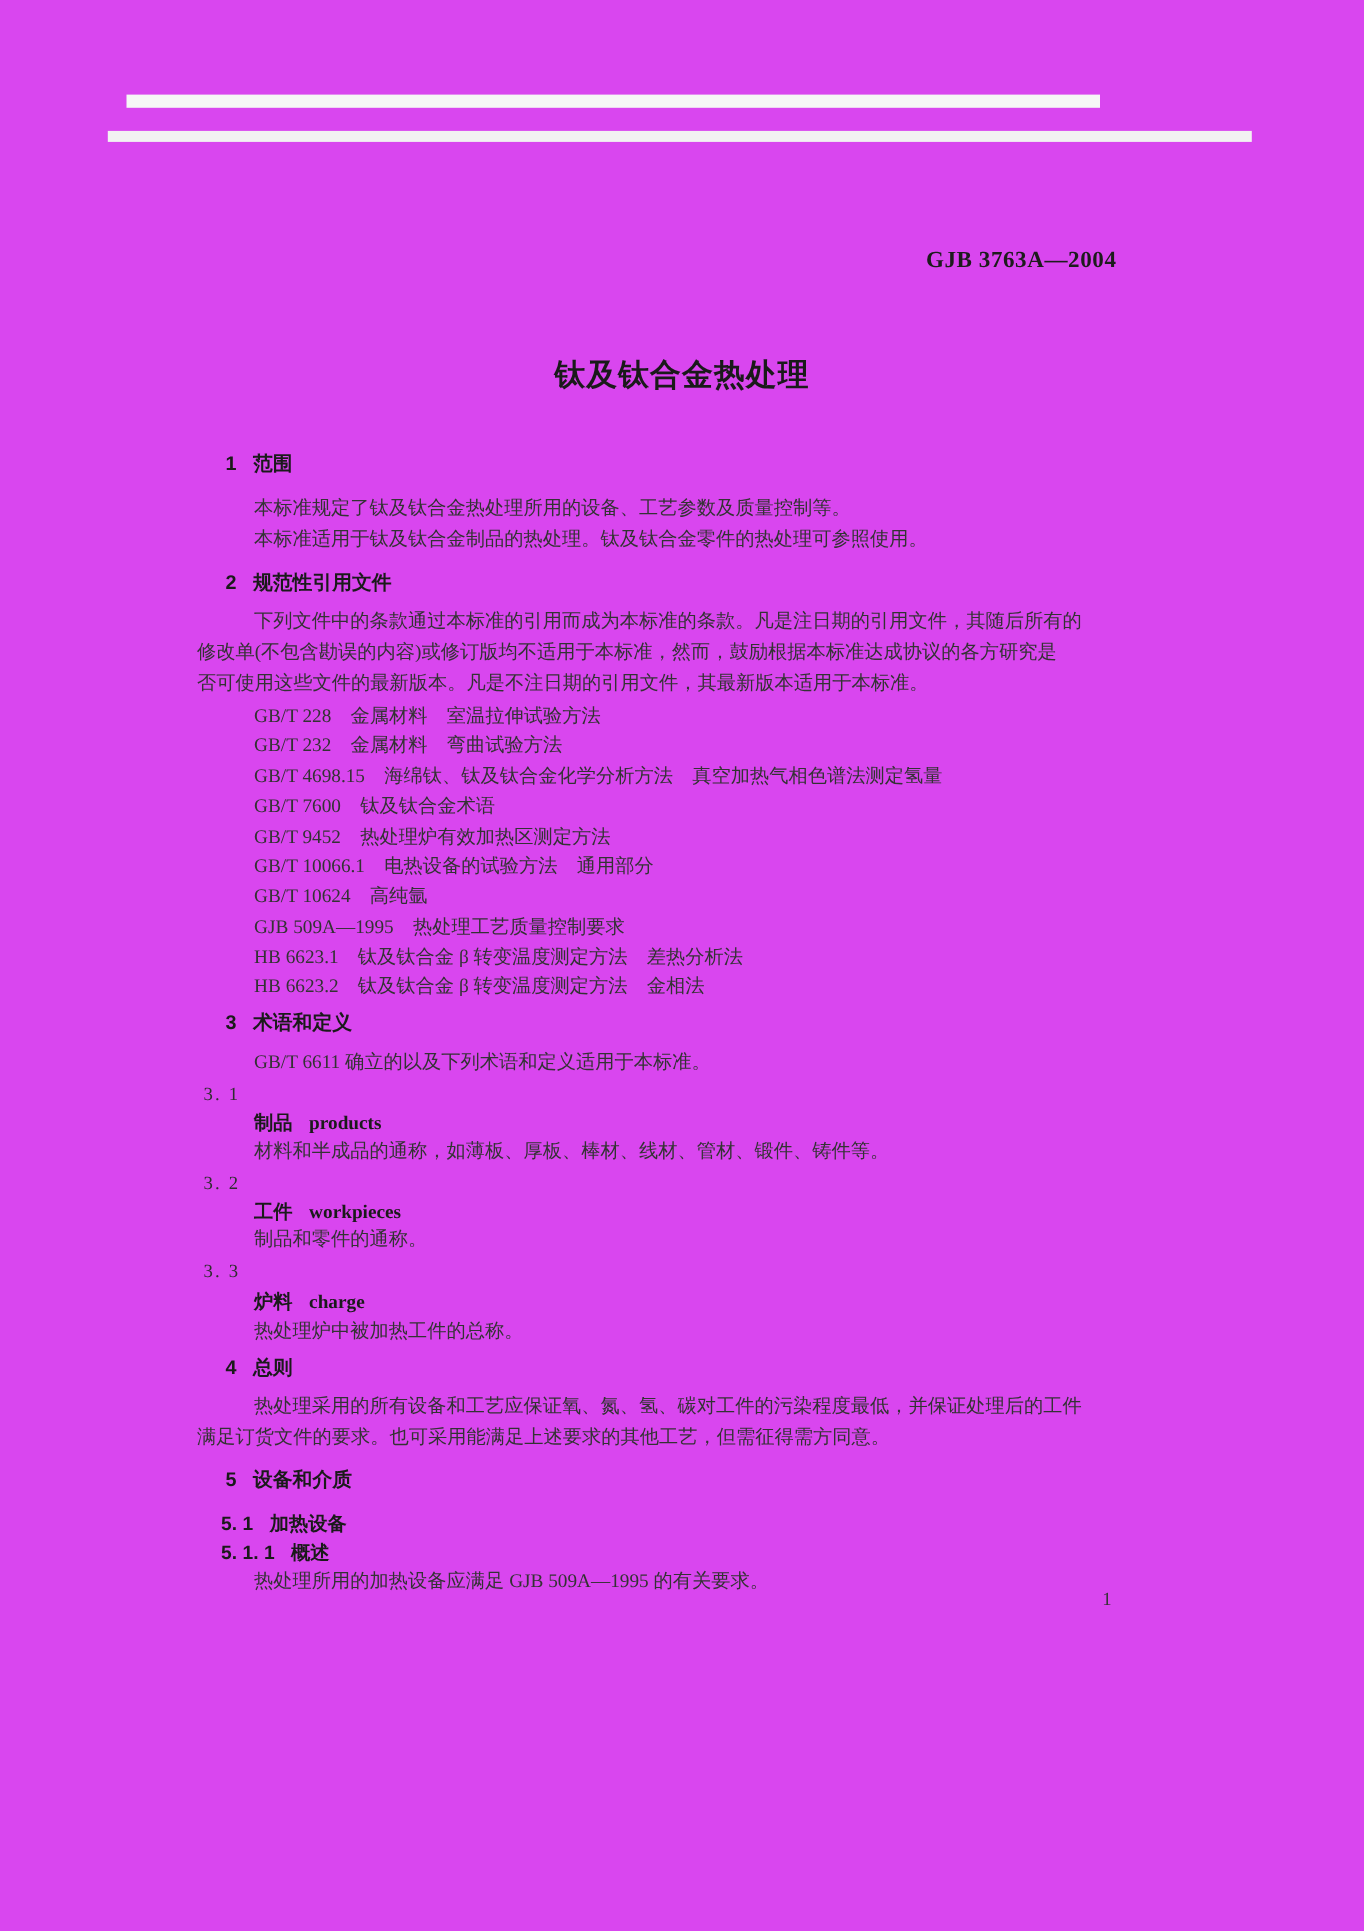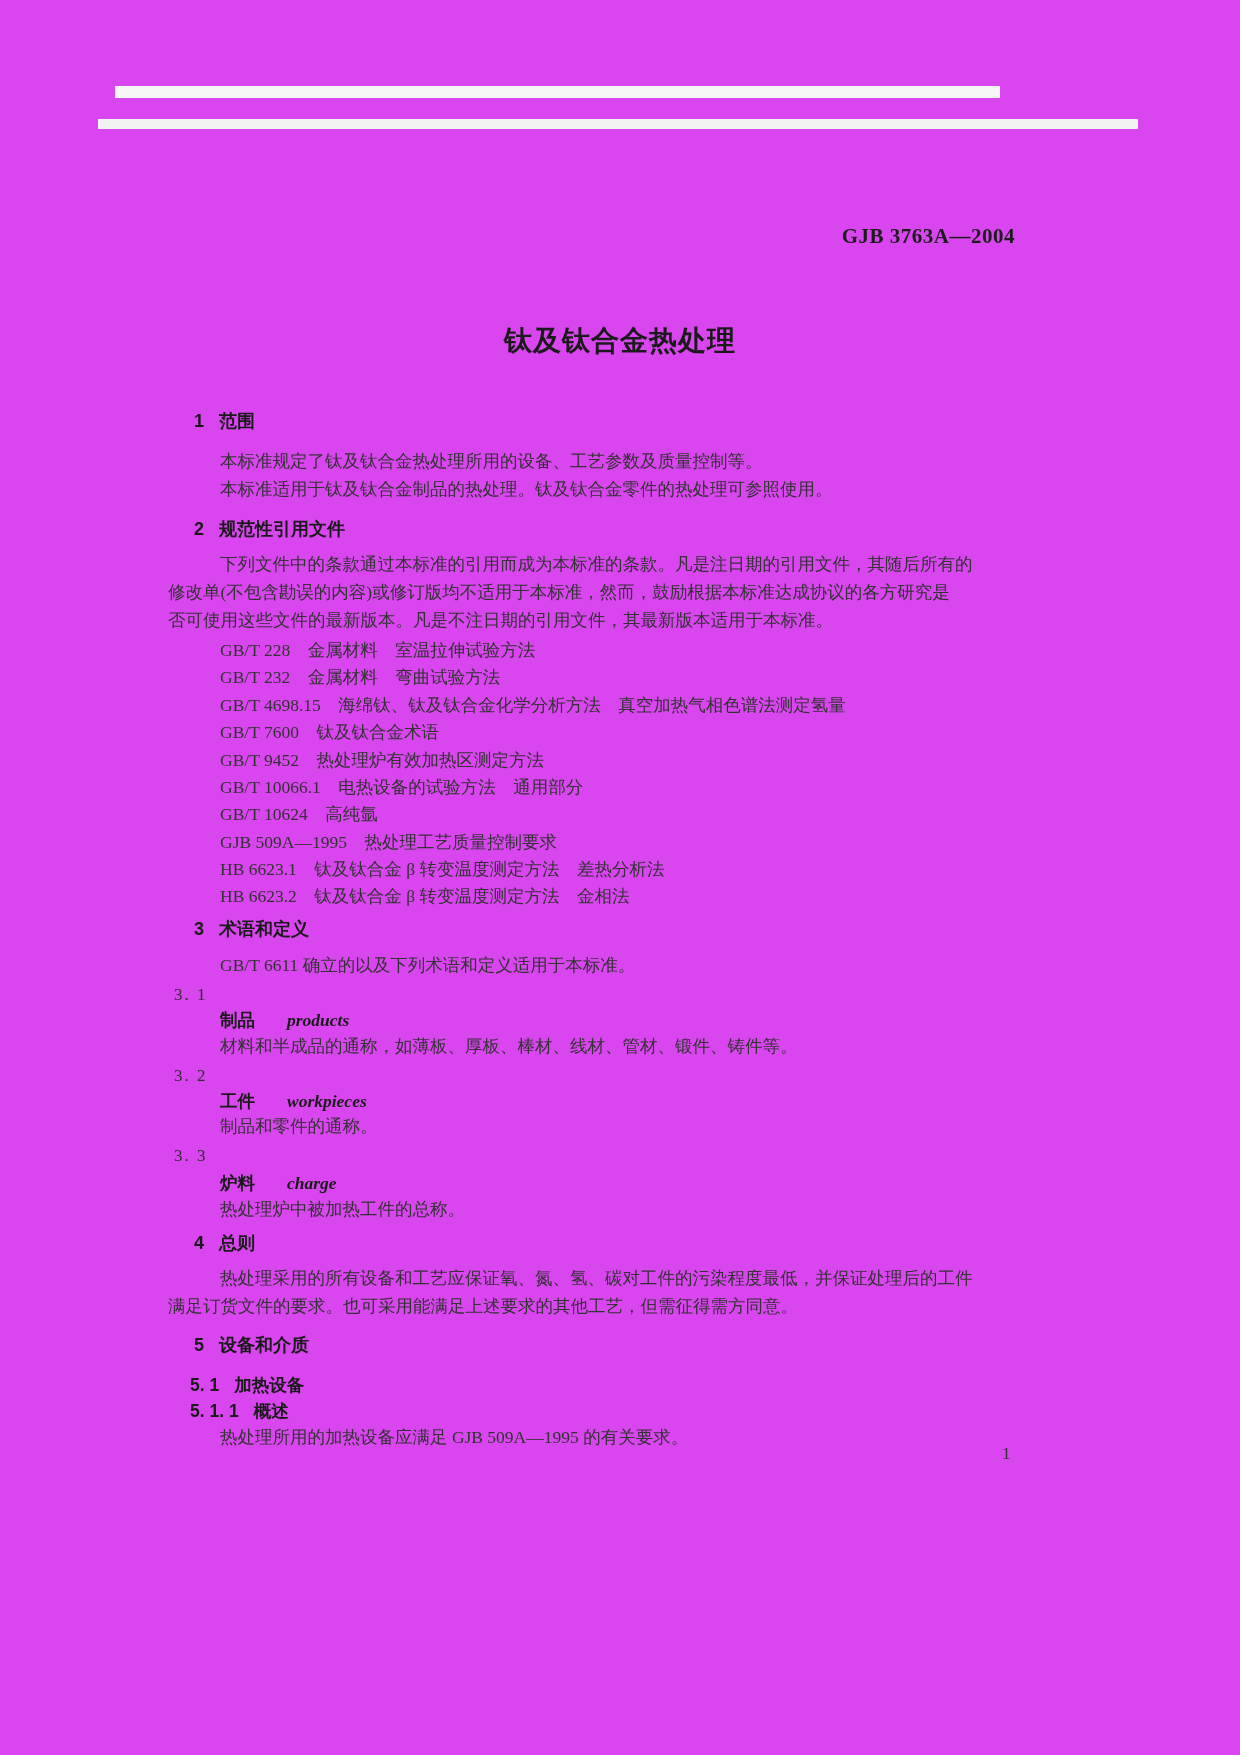--- a/index.html
+++ b/index.html
@@ -19,42 +19,42 @@
     font-size:21px;font-weight:bold;color:#1c1c1c;
     letter-spacing:0.5px;
   }
   .doc-title{
     position:absolute;top:322px;left:0;width:100%;
     text-align:center;
     font-family:"Liberation Sans","DejaVu Sans",sans-serif;
     font-size:28px;font-weight:bold;color:#1a1a1a;
     letter-spacing:1px;
   }
-  .blk{position:absolute;left:168px;width:960px;font-size:17.5px;line-height:26px;color:#333;}
+  .blk{position:absolute;left:179px;width:960px;font-size:17.5px;line-height:26px;color:#333;}
   .h-sec{
     font-family:"Liberation Sans","DejaVu Sans",sans-serif;
     font-weight:bold;font-size:18px;color:#1a1a1a;
     padding-left:26px;
   }
   .h-sub{
     font-family:"Liberation Sans","DejaVu Sans",sans-serif;
     font-weight:bold;font-size:17.5px;color:#1a1a1a;
     padding-left:6px;
     margin-left:16px;
   }
   .h-sec .sec-num, .h-sub .sec-num{margin-right:15px;}
   .clause-num{padding-left:6px;font-size:17px;color:#2e2e2e;letter-spacing:2px;}
   .indent{padding-left:52px;}
   .line{white-space:nowrap;}
   .term-line{
     padding-left:52px;
     font-family:"Liberation Sans","DejaVu Sans",sans-serif;
     font-weight:bold;font-size:17.5px;color:#1a1a1a;
   }
-  .term-line .term-en{margin-left:32px;font-family:"Liberation Serif","DejaVu Serif",serif;font-style:italic;}
+  .term-line .term-en{margin-left:15px;font-family:"Liberation Serif","DejaVu Serif",serif;}
   .ref-line{padding-left:52px;white-space:nowrap;}
   .page-num{
     position:absolute;left:1002px;top:1444px;
     font-size:17px;color:#333;
   }
 </style>
 </head>
 <body>
 
 <div class="page">

